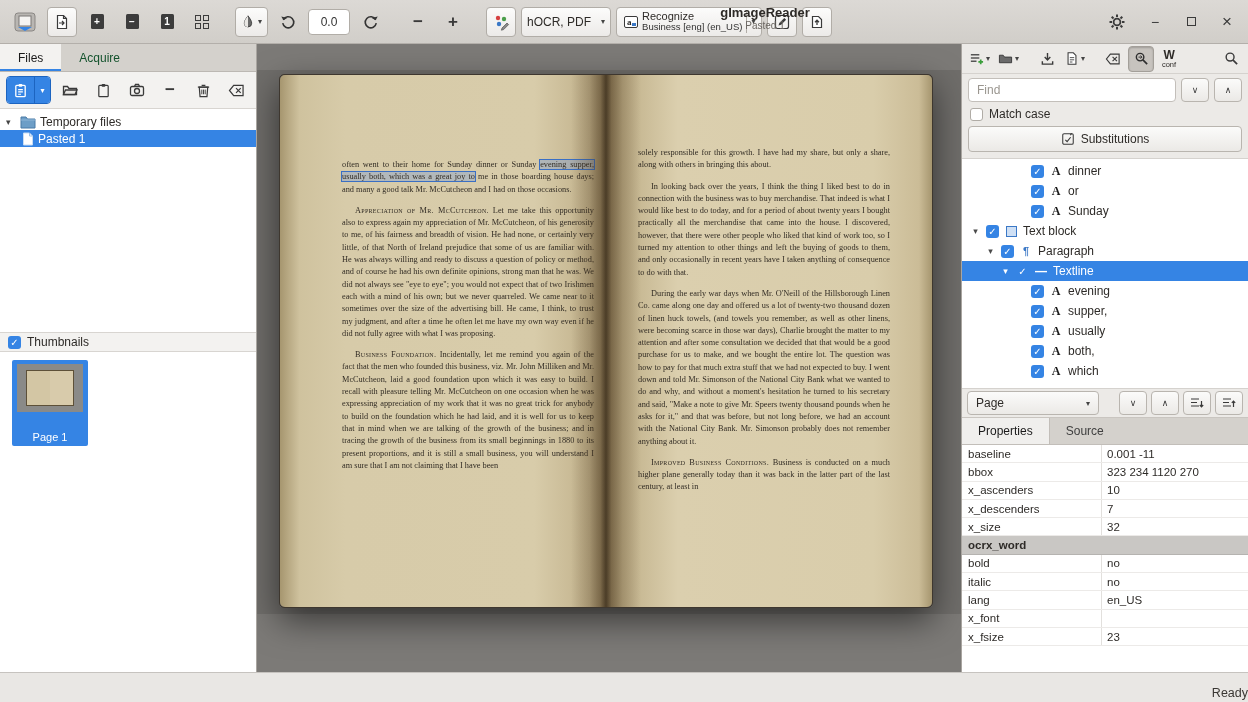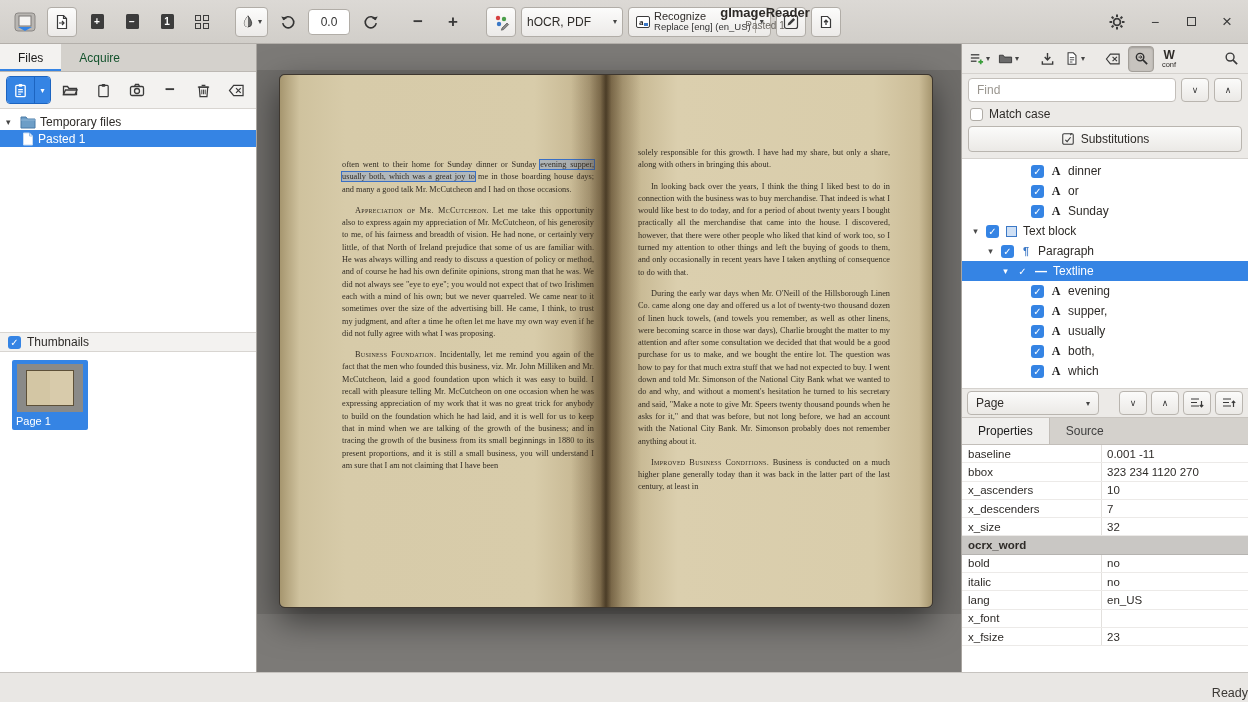--- a/index.html
+++ b/index.html
@@ -30,21 +30,21 @@
   .sep-gap { width:8px; }
   .pg { width:13px; height:15px; background:#3c3c3c; border-radius:1.5px; color:#fff;
         font-size:10px; font-weight:bold; display:flex; align-items:center; justify-content:center; }
   .grid-ic { display:grid; grid-template-columns:6px 6px; grid-template-rows:6px 6px; gap:2px; }
   .grid-ic span { border:1.5px solid #3c3c3c; }
   .rotate-entry {
     width:42px; height:26px; background:#fff; border:1px solid #b1ada7; border-radius:4px;
     display:flex; align-items:center; justify-content:center; font-size:12px; color:#333;
   }
   .zoom-glyph { font-size:17px; font-weight:bold; color:#3a3a3a; }
-  .combo { display:inline-flex; align-items:center; gap:22px; }
+  .combo { display:inline-flex; align-items:center; gap:10px; }
   .recognize-text { display:flex; flex-direction:column; align-items:flex-start; line-height:1.1; }
   .recognize-text .l1 { font-size:11px; }
   .recognize-text .l2 { font-size:9.5px; color:#333; }
   .split-divider { width:1px; align-self:stretch; background:#b1ada7; margin:3px 1px; }
   .title-block { position:absolute; left:690px; width:150px; top:5px; text-align:center; }
   .title-block .t { font-weight:bold; font-size:13px; color:#2d2a27; }
   .title-block .s { font-size:10px; color:#6b6762; }
   .win-controls { margin-left:auto; display:flex; align-items:center; gap:10px; }
   .win-btn { width:26px; height:26px; display:flex; align-items:center; justify-content:center;
              font-size:14px; color:#3a3a3a; border-radius:50%; }
@@ -71,21 +71,21 @@
   .tree-line.sel { background:#3584e4; color:#fff; }
   .thumbs-header { display:flex; align-items:center; gap:6px; height:20px; padding-left:8px;
                    background:#f3f2f0; border-top:1px solid #d8d5d1; border-bottom:1px solid #d8d5d1; }
   .cb { width:13px; height:13px; border-radius:3px; background:#3584e4; color:#fff; font-size:10px;
         line-height:13px; text-align:center; flex:0 0 auto; }
   .cb.un { background:#fff; border:1px solid #b0aca6; }
   .thumbs-area { flex:1; background:#fff; padding:8px 12px; }
   .thumb-sel { width:76px; background:#3584e4; border-radius:2px; padding:4px 4px 3px; }
   .thumb-img { width:66px; height:48px; background:#8a8a88; margin:0 auto; display:flex; align-items:center; justify-content:center; }
   .thumb-book { width:48px; height:36px; background:linear-gradient(90deg,#d3c6a4 49%, #7a6a4c 50%, #d8cbab 51%); border:1px solid #5d5038; }
-  .thumb-cap { color:#fff; font-size:11px; padding-top:3px; }
+  .thumb-cap { color:#fff; font-size:11px; text-align:center; padding-top:19px; }
 
   
   .canvas { flex:1; position:relative; background:#7c7a77; overflow:hidden; }
   .photo { position:absolute; left:0; right:0; top:26px; bottom:58px; background:#6f6d6a; }
   .book { position:absolute; left:22px; top:4px; width:654px; height:534px;
           border-radius:5px; display:flex;
           border:1px solid rgba(30,20,8,.6);
           box-shadow: 0 12px 34px rgba(0,0,0,.55), inset 0 0 14px rgba(0,0,0,.35); }
   .page { position:relative; width:50%; height:100%; }
   .page.left  { background:linear-gradient(90deg,#a6966f 0%, #cfc29e 6%, #d7cba9 20%, #d8ccaa 78%, #c2b28c 95%, #8d7c5a 100%); border-radius:5px 0 0 5px; }
@@ -227,21 +227,21 @@
     <span class="chev">▾</span>
   </div>
   <div class="tb-btn bordered" style="padding:0 6px;">
     <svg width="16" height="16" viewBox="0 0 16 16">
         <rect x="1.5" y="2.5" width="13" height="11" rx="1.5" fill="#fff" stroke="#3a3a3a"></rect>
         <text x="4" y="11" font-size="9" font-family="serif" fill="#222" font-weight="bold">a</text>
         <rect x="9" y="9" width="4" height="3" fill="#3b78c6"></rect>
       </svg>
     <span class="recognize-text">
       <span class="l1">Recognize</span>
-      <span class="l2">Replace [eng] (en_US)</span>
+      <span class="l2">Business [eng] (en_US)</span>
     </span>
     <span class="split-divider"></span>
     <span class="chev">▾</span>
   </div>
   <div class="tb-btn bordered">
     <svg width="16" height="16" viewBox="0 0 16 16">
         <rect x="1.5" y="1.5" width="13" height="13" rx="2" fill="none" stroke="#3a3a3a" stroke-width="1.2"></rect>
         <path d="M4.5 11.5l.8-2.6 5-5 1.8 1.8-5 5z" fill="#3a3a3a"></path>
       </svg>
   </div>

